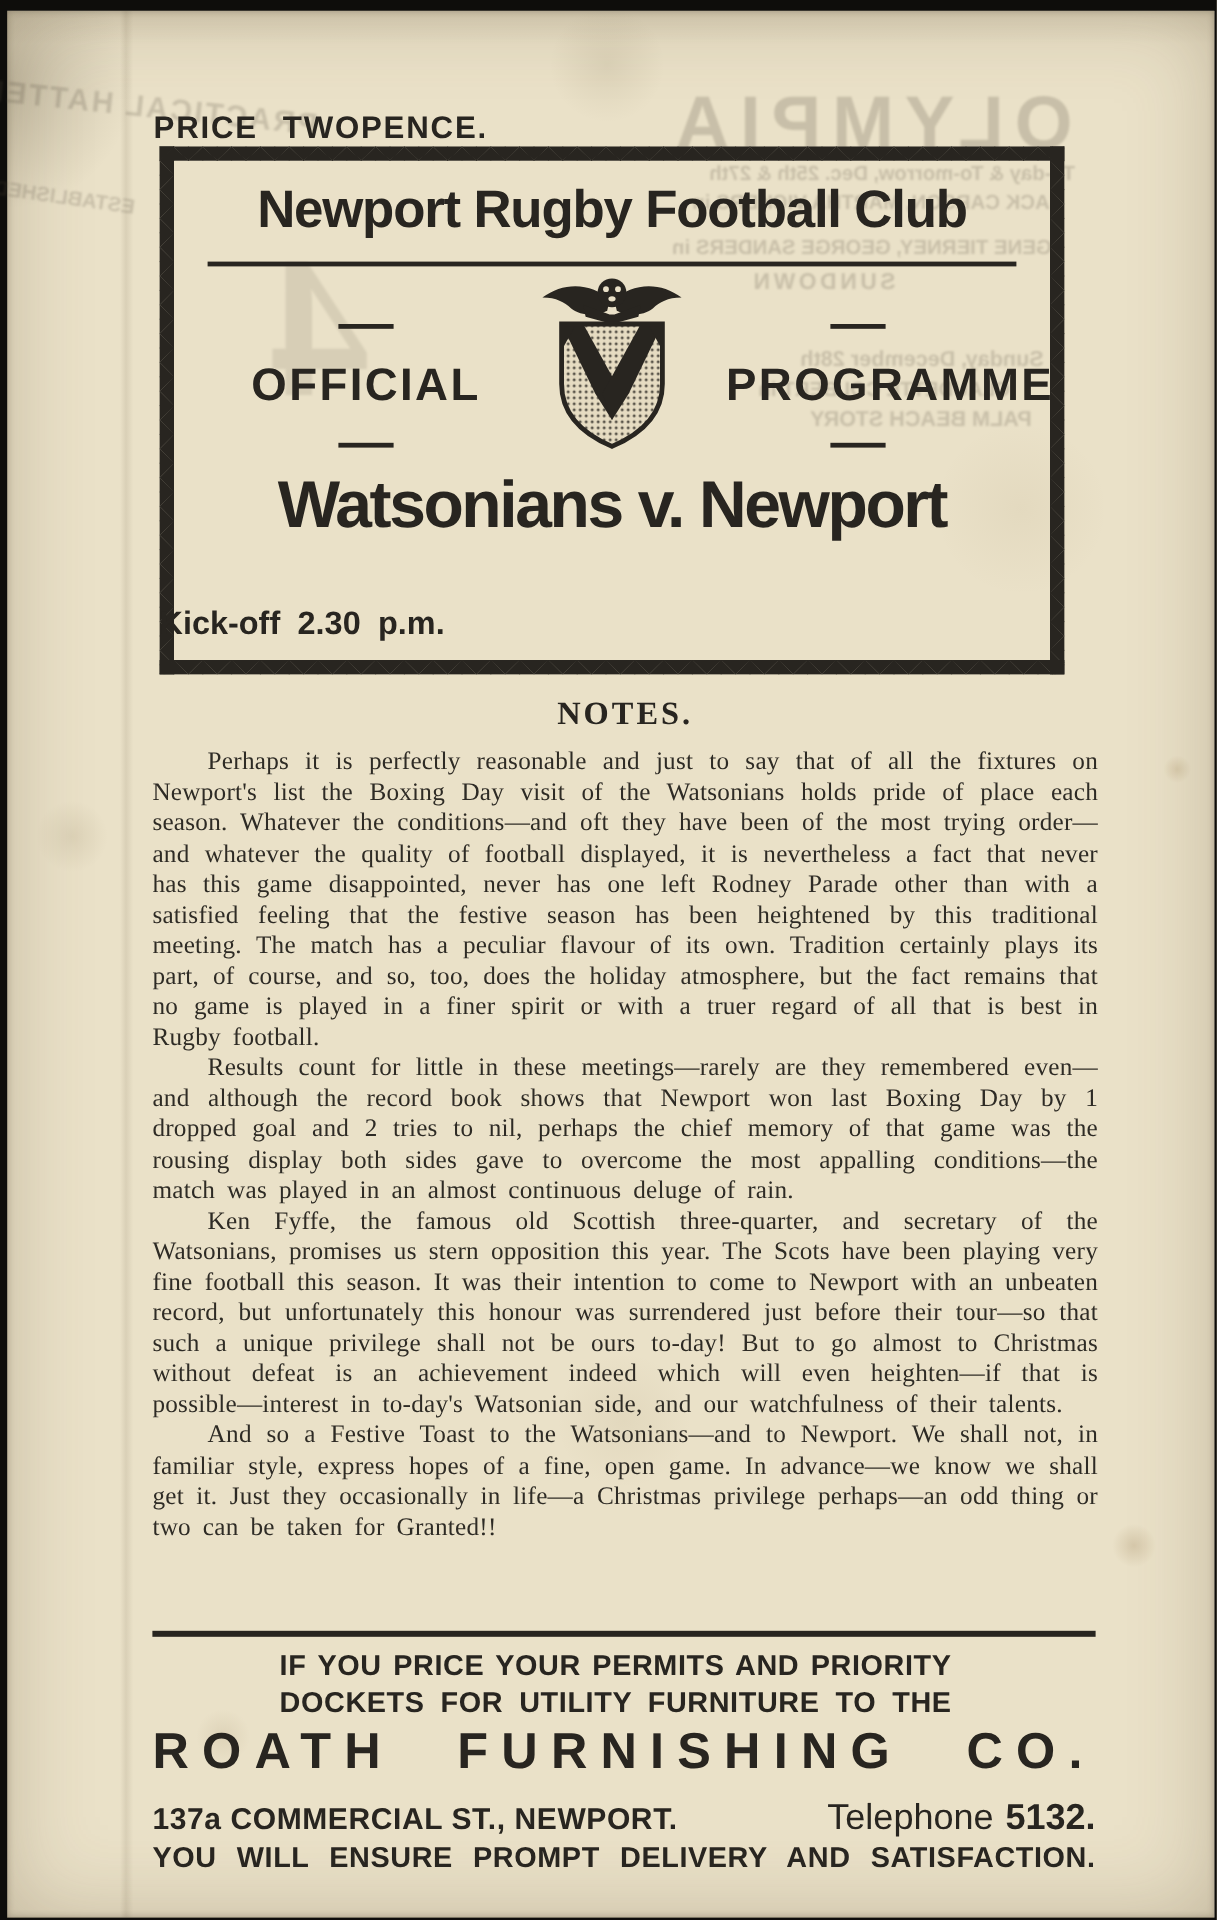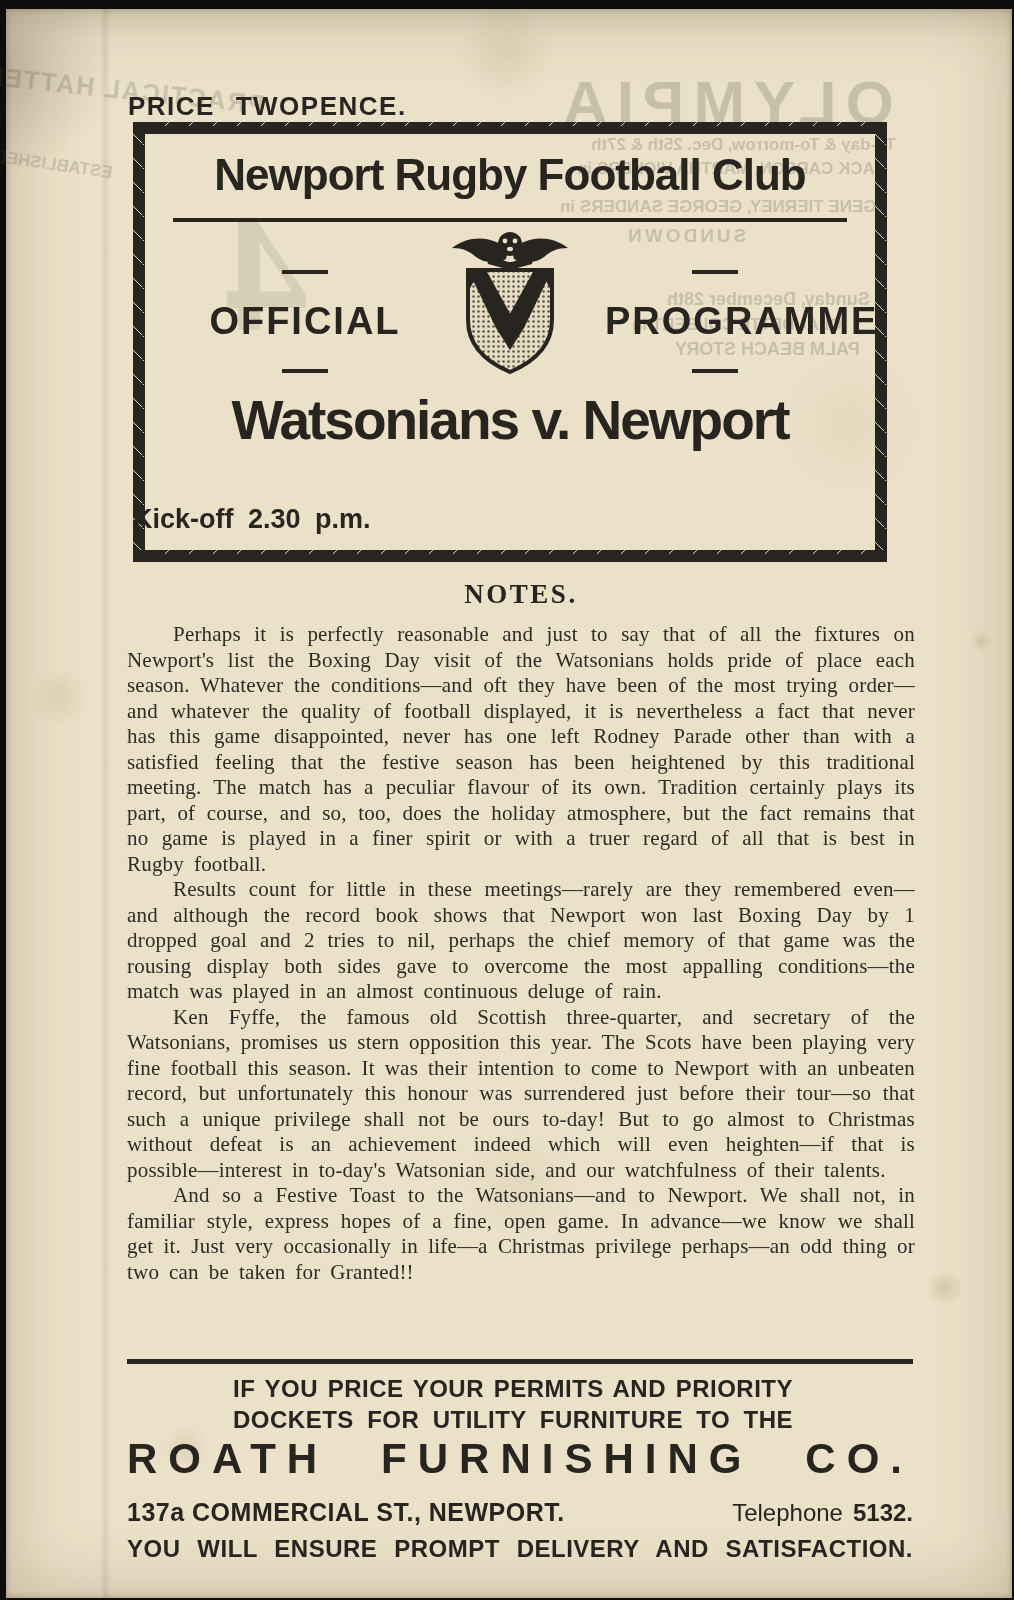--- a/index.html
+++ b/index.html
@@ -120,21 +120,21 @@
   .company{
     position:absolute;left:121px;top:1426px;width:786px;z-index:2;color:var(--ink);
     font-size:42px;font-weight:bold;letter-spacing:11px;white-space:nowrap;
     text-align:justify;text-align-last:justify;
   }
   .addr-row{
     position:absolute;left:121px;top:1489px;width:786px;z-index:2;color:var(--ink);
     display:flex;justify-content:space-between;align-items:baseline;
   }
   .addr{font-size:25px;font-weight:bold;letter-spacing:.5px;}
-  .tel{font-size:24px;}
+  .tel{font-size:30px;}
   .tel .tel-label{font-weight:normal;}
   .tel .tel-num{font-weight:bold;margin-left:10px;}
   .tagline{
     position:absolute;left:121px;top:1526px;width:786px;z-index:2;color:var(--ink);
     font-size:24px;font-weight:bold;letter-spacing:.5px;
     text-align:justify;text-align-last:justify;
   }
 </style>
 </head>
 <body>
@@ -212,21 +212,21 @@
 
     <h2 class="match">Watsonians v. Newport</h2>
     <div class="kick">Kick-off 2.30 p.m.</div>
   </div>
 
   <div class="notes">
     <h3>NOTES.</h3>
     <p>Perhaps it is perfectly reasonable and just to say that of all the fixtures on Newport's list the Boxing Day visit of the Watsonians holds pride of place each season. Whatever the conditions—and oft they have been of the most trying order—and whatever the quality of football displayed, it is nevertheless a fact that never has this game disappointed, never has one left Rodney Parade other than with a satisfied feeling that the festive season has been heightened by this traditional meeting.  The match has a peculiar flavour of its own. Tradition certainly plays its part, of course, and so, too, does the holiday atmosphere, but the fact remains that no game is played in a finer spirit or with a truer regard of all that is best in Rugby football.</p>
     <p>Results count for little in these meetings—rarely are they remembered even—and although the record book shows that Newport won last Boxing Day by 1 dropped goal and 2 tries to nil, perhaps the chief memory of that game was the rousing display both sides gave to overcome the most appalling conditions—the match was played in an almost continuous deluge of rain.</p>
     <p>Ken Fyffe, the famous old Scottish three-quarter, and secretary of the Watsonians, promises us stern opposition this year. The Scots have been playing very fine football this season. It was their intention to come to Newport with an unbeaten record, but unfortunately this honour was surrendered just before their tour—so that such a unique privilege shall not be ours to-day! But to go almost to Christmas without defeat is an achievement indeed which will even heighten—if that is possible—interest in to-day's Watsonian side, and our watchfulness of their talents.</p>
-    <p>And so a Festive Toast to the Watsonians—and to Newport. We shall not, in familiar style, express hopes of a fine, open game. In advance—we know we shall get it. Just very occasionally in life—a Christmas privilege perhaps—an odd thing or two can be taken for Granted!!</p>
+    <p>And so a Festive Toast to the Watsonians—and to Newport. We shall not, in familiar style, express hopes of a fine, open game. In advance—we know we shall get it. Just they occasionally in life—a Christmas privilege perhaps—an odd thing or two can be taken for Granted!!</p>
   </div>
 
   <div class="rule"></div>
   <div class="ad-line ad-line1">IF YOU PRICE YOUR PERMITS AND PRIORITY</div>
   <div class="ad-line ad-line2">DOCKETS FOR UTILITY FURNITURE TO THE</div>
   <div class="company">ROATH FURNISHING CO.</div>
   <div class="addr-row">
     <span class="addr">137a COMMERCIAL ST., NEWPORT.</span>
     <span class="tel">
       <span class="tel-label">Telephone</span><span class="tel-num">5132.</span>

